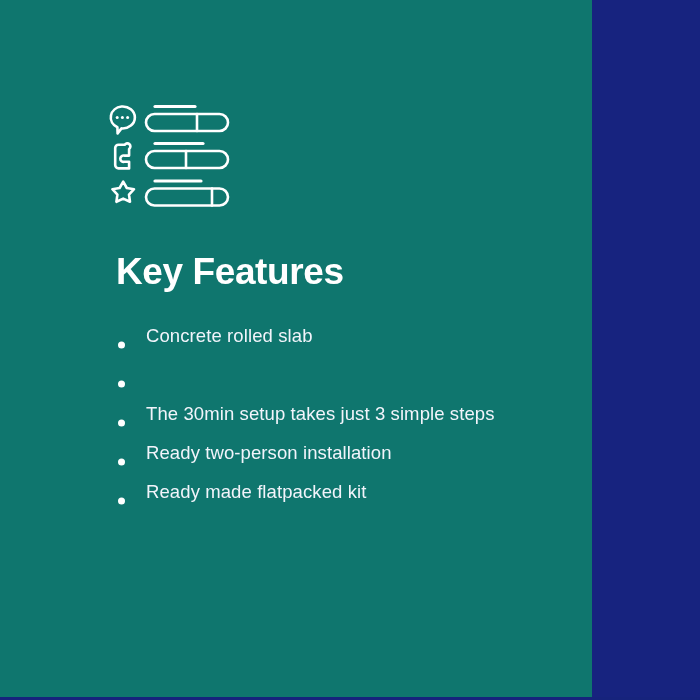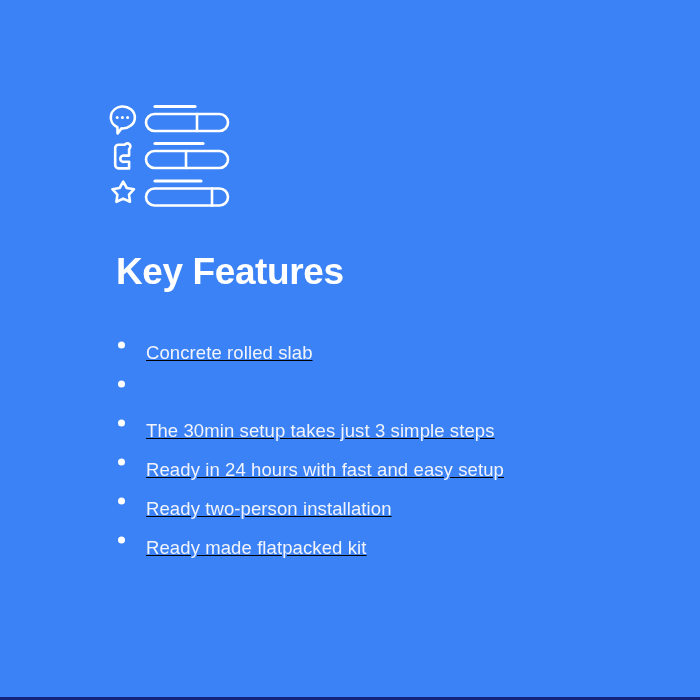--- a/index.html
+++ b/index.html
@@ -12,23 +12,23 @@
   }
 
   body {
     background: #17237f;
     font-family: "Liberation Sans", sans-serif;
     -webkit-font-smoothing: antialiased;
   }
 
   .slide {
     position: relative;
-    width: 700px;
+    width: 592px;
     height: 700px;
-    background: #3b82f6;
+    background: #0f766e;
   }
 
   
   .feature-graphic {
     position: absolute;
     left: 108px;
     top: 100px;
     width: 122px;
     height: 110px;
   }
@@ -51,24 +51,23 @@
     position: absolute;
     left: 116px;
     top: 325px;
     width: 520px;
     list-style: none;
   }
 
   .feature-item {
     position: relative;
     display: flex;
-    align-items: flex-end;
+    align-items: flex-start;
     height: 39px;
     padding-left: 30px;
-    text-decoration: underline;
   }
 
   .feature-bullet {
     position: absolute;
     left: 2px;
     top: 50%;
     transform: translateY(-50%);
     width: 7px;
     height: 7px;
     border-radius: 50%;
@@ -148,24 +147,20 @@
     </li>
     <li class="feature-item">
       <span class="feature-bullet"></span>
     </li>
     <li class="feature-item">
       <span class="feature-bullet"></span>
       <span class="feature-text">The 30min setup takes just 3 simple steps</span>
     </li>
     <li class="feature-item">
       <span class="feature-bullet"></span>
-      <span class="feature-text">Ready in 24 hours with fast and easy setup</span>
-    </li>
-    <li class="feature-item">
-      <span class="feature-bullet"></span>
       <span class="feature-text">Ready two-person installation</span>
     </li>
     <li class="feature-item">
       <span class="feature-bullet"></span>
       <span class="feature-text">Ready made flatpacked kit</span>
     </li>
   </ul>
 
   <div class="bottom-band"></div>
 </div>

